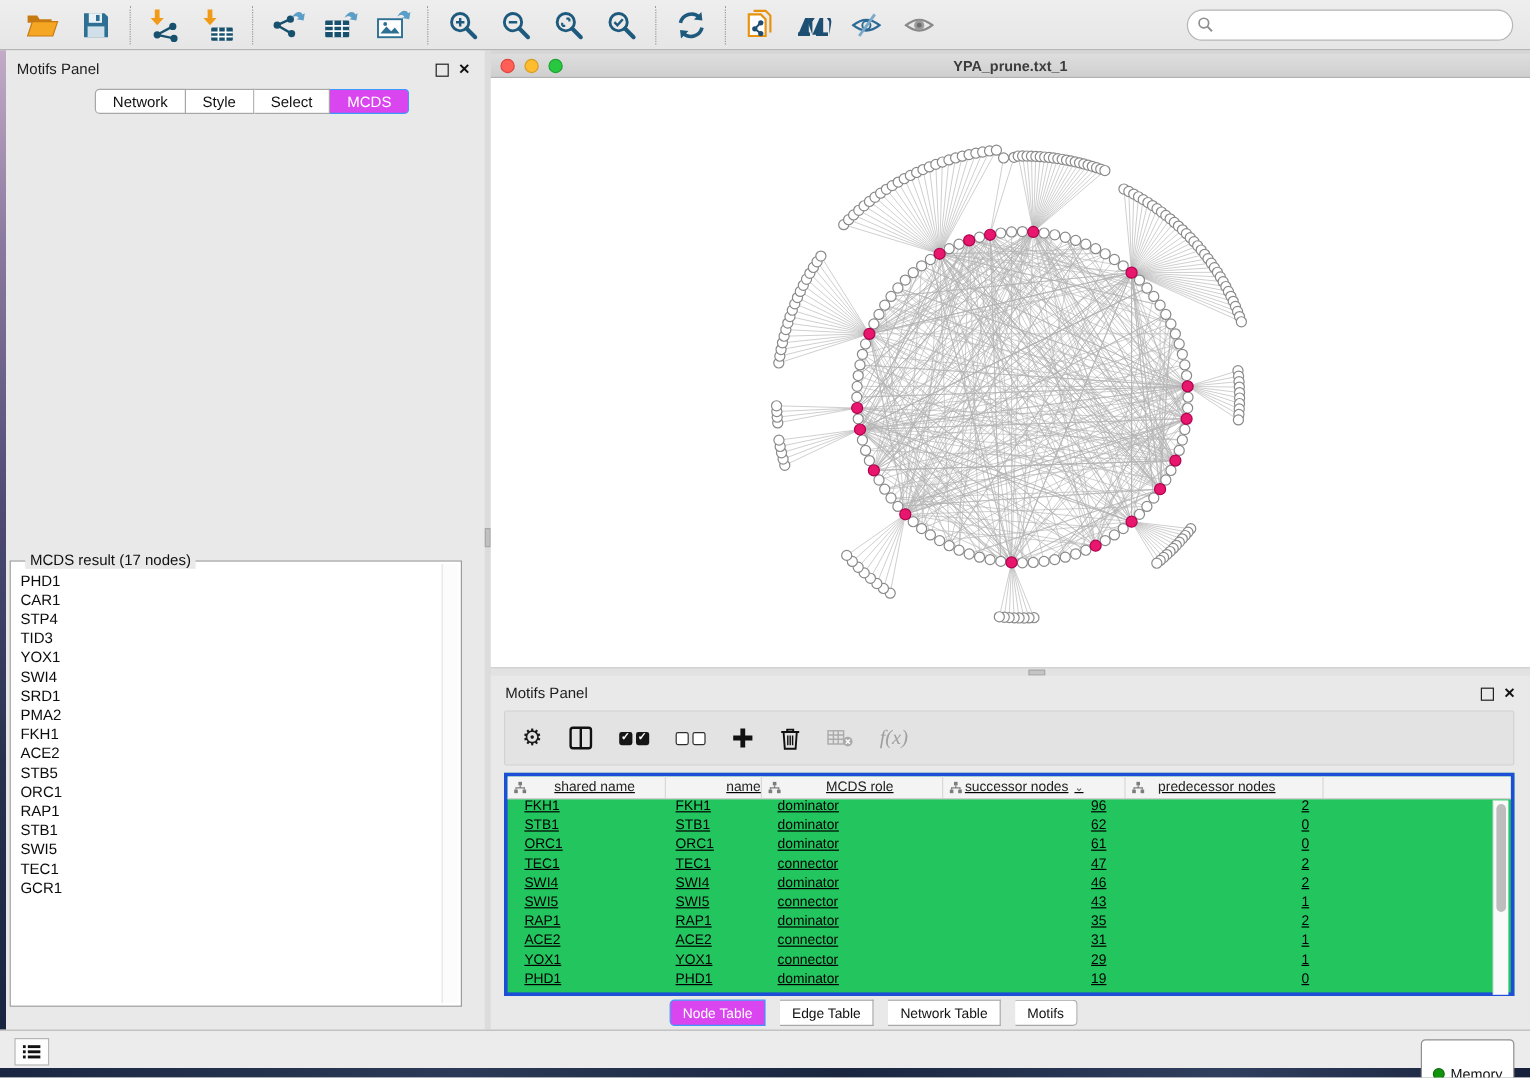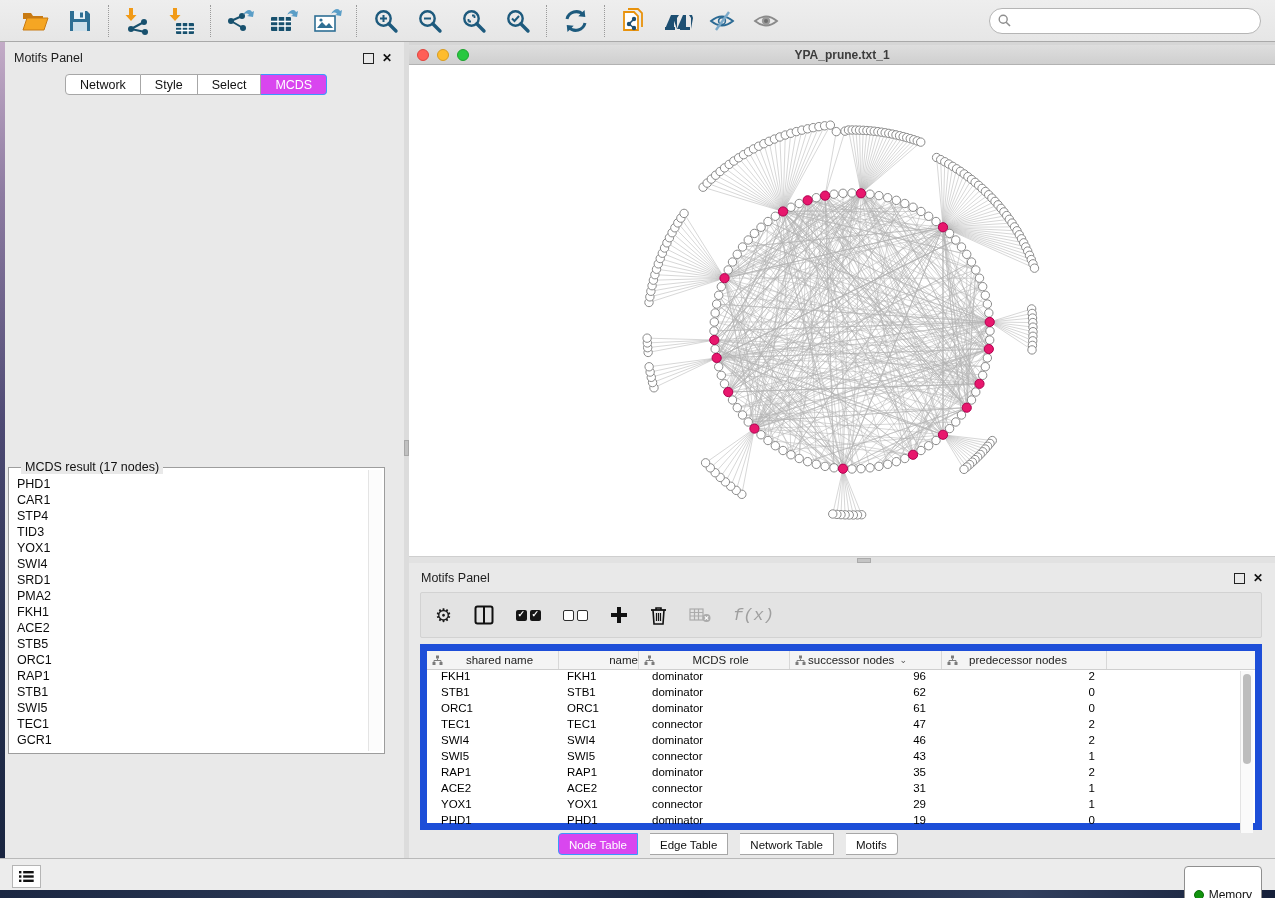--- a/index.html
+++ b/index.html
@@ -31,37 +31,37 @@
   .panel-title{font-size:12.5px;color:#1d1d1d;padding-left:9px;}
   .panel-title-icons{margin-left:auto;display:flex;align-items:center;gap:8px;padding-right:12px;}
   .float-icon{width:9px;height:9px;border:1.5px solid #222;display:inline-block;background:transparent;}
   .close-icon{font-size:12px;font-weight:bold;color:#111;line-height:10px;}
   .seg-tabs{position:absolute;display:flex;}
   .seg-tab{height:21px;line-height:21px;text-align:center;font-size:12.5px;color:#111;
     background:#fff;border:1px solid #a7a7a7;border-left:none;box-sizing:border-box;padding:0 14px;}
   .seg-tab:first-child{border-left:1px solid #a7a7a7;border-radius:4px 0 0 4px;}
   .seg-tab:last-child{border-radius:0 4px 4px 0;}
   .seg-tab.active{background:#d946ef;border-color:#3b99fc;color:#fff;}
-  .cp-tabs{left:60px;top:32px;justify-content:center;}
+  .cp-tabs{left:74px;top:32px;justify-content:center;}
   .cp-content{position:absolute;left:3px;top:53px;width:384px;height:366px;background:#e5e5e5;
     border:1px solid #c2c2c2;border-radius:5px;box-sizing:border-box;}
   .criterion-label{position:absolute;left:0;top:60px;width:100%;text-align:center;font-size:13px;color:#111;}
   .criterion-select{position:absolute;left:37px;top:80px;width:311px;height:23px;background:#fff;
     border:1px solid #ababab;border-radius:4px;box-sizing:border-box;display:flex;align-items:center;}
   .criterion-select .sel-text{flex:1;font-size:12.5px;color:#111;padding-left:8px;white-space:nowrap;overflow:hidden;}
   .sel-stepper{width:20px;height:23px;margin:-1px -1px -1px 0;border-radius:0 4px 4px 0;
     background:linear-gradient(#7cb9f8,#2f7ce6);display:flex;flex-direction:column;align-items:center;justify-content:center;gap:2px;}
   .tri-up{width:0;height:0;border-left:3.5px solid transparent;border-right:3.5px solid transparent;border-bottom:4.5px solid #fff;}
   .tri-down{width:0;height:0;border-left:3.5px solid transparent;border-right:3.5px solid transparent;border-top:4.5px solid #fff;}
   .cp-btn{position:absolute;height:23px;border:1px solid #a5a5a5;border-radius:5px;
     background:linear-gradient(#ffffff,#efefef);font-size:12.5px;color:#111;
     font-family:"Liberation Sans", sans-serif;box-sizing:border-box;}
   .btn-run{left:89px;top:114px;width:97px;box-shadow:0 0 0 3px rgba(110,165,245,.65);border-color:#7aa8e8;}
   .btn-close{left:199px;top:114px;width:103px;}
-  .groupbox{position:absolute;left:3px;top:425px;width:377px;height:287px;border:1px solid #9d9d9d;background:#fff;box-sizing:border-box;}
+  .groupbox{position:absolute;left:3px;top:425px;width:377px;height:372px;border:1px solid #9d9d9d;background:#fff;box-sizing:border-box;}
   .groupbox-legend{position:absolute;left:12px;top:-8px;background:#e9e9e9;padding:0 4px;font-size:12.5px;color:#111;}
   .mcds-list{position:absolute;left:2px;top:8px;right:16px;bottom:2px;overflow:hidden;
     font-size:12.5px;color:#0c0c0c;line-height:16px;padding-left:6px;}
   .mcds-scroll{position:absolute;top:2px;right:2px;bottom:2px;width:13px;background:#fcfcfc;border-left:1px solid #e4e4e4;}
   
   .v-splitter{position:absolute;left:404px;top:42px;width:5px;height:816px;background:#dcdcdc;}
   .v-splitter .handle{position:absolute;left:0;top:398px;width:5px;height:16px;background:#c0c0c0;border:1px solid #a8a8a8;box-sizing:border-box;}
   
   .right-col{position:absolute;left:409px;top:42px;width:866px;height:816px;background:#d6d6d6;}
   .net-titlebar{position:absolute;left:0;top:3px;width:100%;height:20px;
@@ -80,23 +80,23 @@
   .table-panel{position:absolute;left:0;top:521px;width:866px;height:295px;background:#e9e9e9;}
   .tp-toolbar{position:absolute;left:11px;top:29px;width:842px;height:46px;background:#e3e3e3;
     border:1px solid #d2d2d2;border-radius:2px;box-sizing:border-box;display:flex;align-items:center;gap:22px;padding-left:14px;}
   .tp-icon{display:flex;align-items:center;justify-content:center;height:30px;}
   .gear-glyph{font-family:"DejaVu Sans", sans-serif;font-size:19px;color:#1a1a1a;line-height:1;}
   .cb-pair{display:flex;gap:3px;}
   .cb{width:11px;height:11px;border-radius:2px;box-sizing:border-box;position:relative;}
   .cb.checked{background:#161616;}
   .cb.checked::after{content:"\2713";position:absolute;left:1.5px;top:-1px;color:#fff;font-size:9px;font-weight:bold;}
   .cb.empty{border:1.5px solid #2e2e2e;background:#fff;}
-  .fx-label{font-family:Liberation Mono, monospace;font-style:italic;font-size:17px;color:#9f9f9f;}
-  .node-table{position:absolute;left:11px;top:81px;width:842px;height:186px;background:#ffffff;
-    border:7px solid #1d4ed8;box-sizing:border-box;}
+  .fx-label{font-family:Liberation Serif, serif;font-style:italic;font-size:17px;color:#9f9f9f;}
+  .node-table{position:absolute;left:11px;top:81px;width:842px;height:186px;background:#22c55e;
+    border:3px solid #1d4ed8;box-sizing:border-box;text-decoration:underline;}
   .nt-header{display:flex;height:19px;background:#f4f4f4;border-bottom:1px solid #cfcfcf;box-sizing:border-box;}
   .nt-hcell{position:relative;display:flex;align-items:center;justify-content:center;
     border-right:1px solid #d8d8d8;font-size:11.5px;color:#222;box-sizing:border-box;gap:5px;}
   .nt-hcell .tree-ic{position:absolute;left:5px;top:4px;}
   .sort-chev{font-size:9px;color:#555;}
   .nt-rows{position:relative;}
   .nt-row{display:flex;height:16px;font-size:11.5px;color:#000;}
   .nt-cell{box-sizing:border-box;white-space:nowrap;overflow:hidden;}
   .c0{width:132px;padding-left:14px;}
   .c1{width:80px;padding-left:8px;justify-content:flex-end;}

